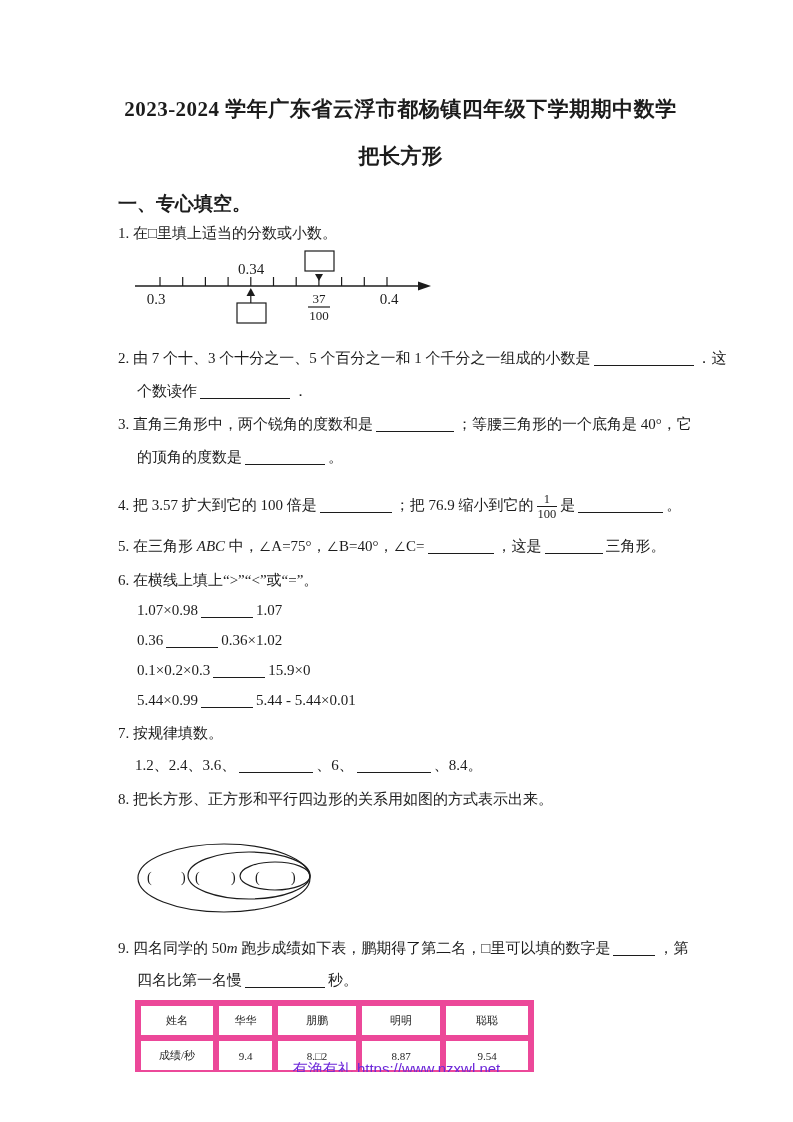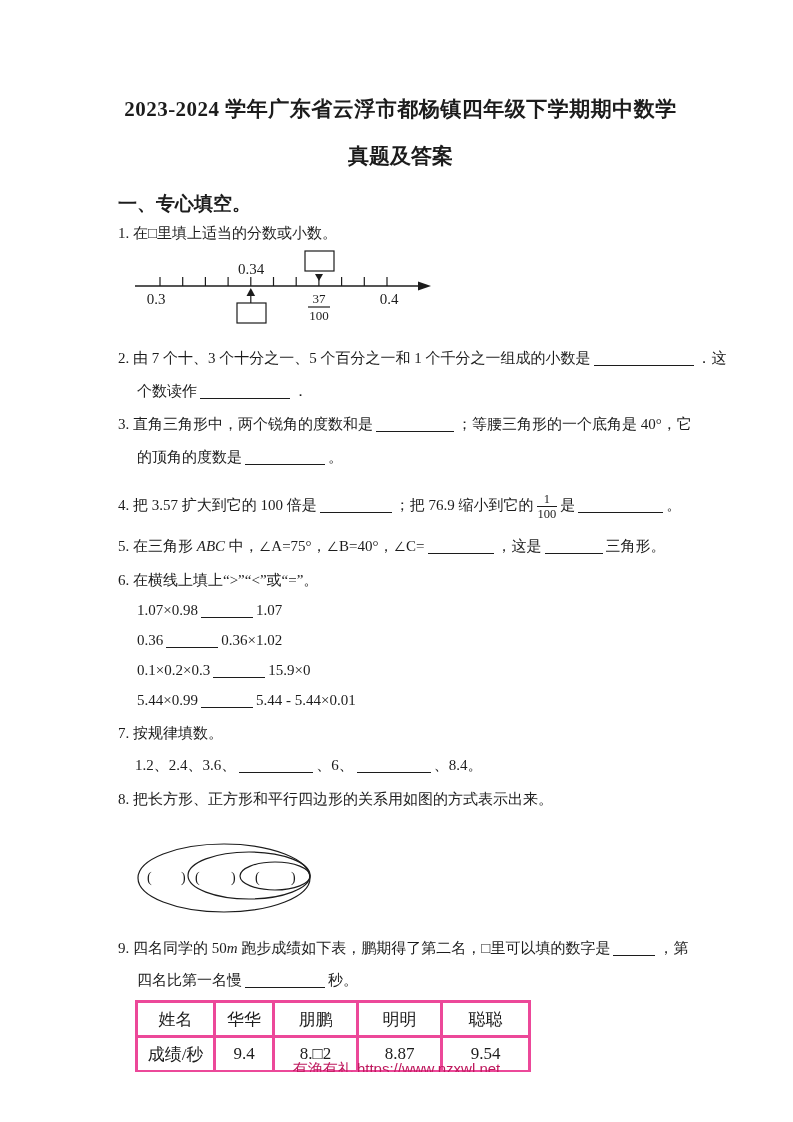--- a/index.html
+++ b/index.html
@@ -72,49 +72,49 @@
   .cmp-item { padding-left: 19px; margin-top: 8px; line-height: 22px; white-space: nowrap; }
   .seq-line { padding-left: 17px; margin-top: 10px; line-height: 22px; white-space: nowrap; }
   .it { font-style: italic; }
 
   table.score-table {
     border-collapse: collapse;
     margin: 4px 0 0 17px;
     table-layout: fixed;
   }
   table.score-table td {
-    border: 3px solid #ec4899;
+    border: 6px solid #ec4899;
     height: 35px;
     text-align: center;
     vertical-align: middle;
-    font-size: 17px;
+    font-size: 11px;
     padding: 0 4px;
   }
   .col0 { width: 78px; } .col1 { width: 59px; } .col2 { width: 84px; }
   .col3 { width: 84px; } .col4 { width: 88px; }
 
   .footer {
     position: absolute;
     top: 1060px;
     left: 0;
     right: 0;
     text-align: center;
-    color: #be185d;
+    color: #6d28d9;
     font-family: "Liberation Sans", sans-serif;
     font-size: 15px;
   }
 </style>
 </head>
 <body>
 
 <div class="page">
   <div class="content">
 
     <div class="title-line1">2023-2024 学年广东省云浮市都杨镇四年级下学期期中数学</div>
-    <div class="title-line2">真题及答案</div>
+    <div class="title-line2">把长方形</div>
 
     <div class="section-heading">一、专心填空。</div>
 
     <div class="question">
       <span>1. 在□里填上适当的分数或小数。</span>
     </div>
 
     <svg class="fig-numberline" width="330" height="82" viewBox="0 0 330 82">
 
       <rect x="193" y="5" width="29" height="20" fill="none" stroke="#1c1c1c" stroke-width="1.2"></rect>

